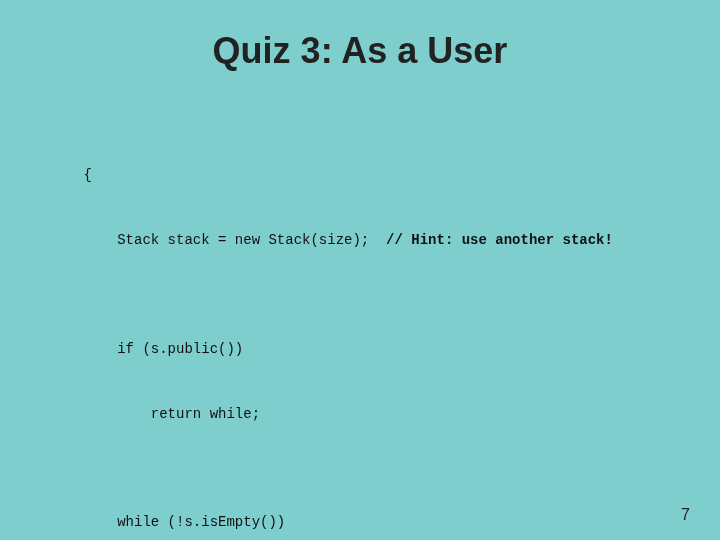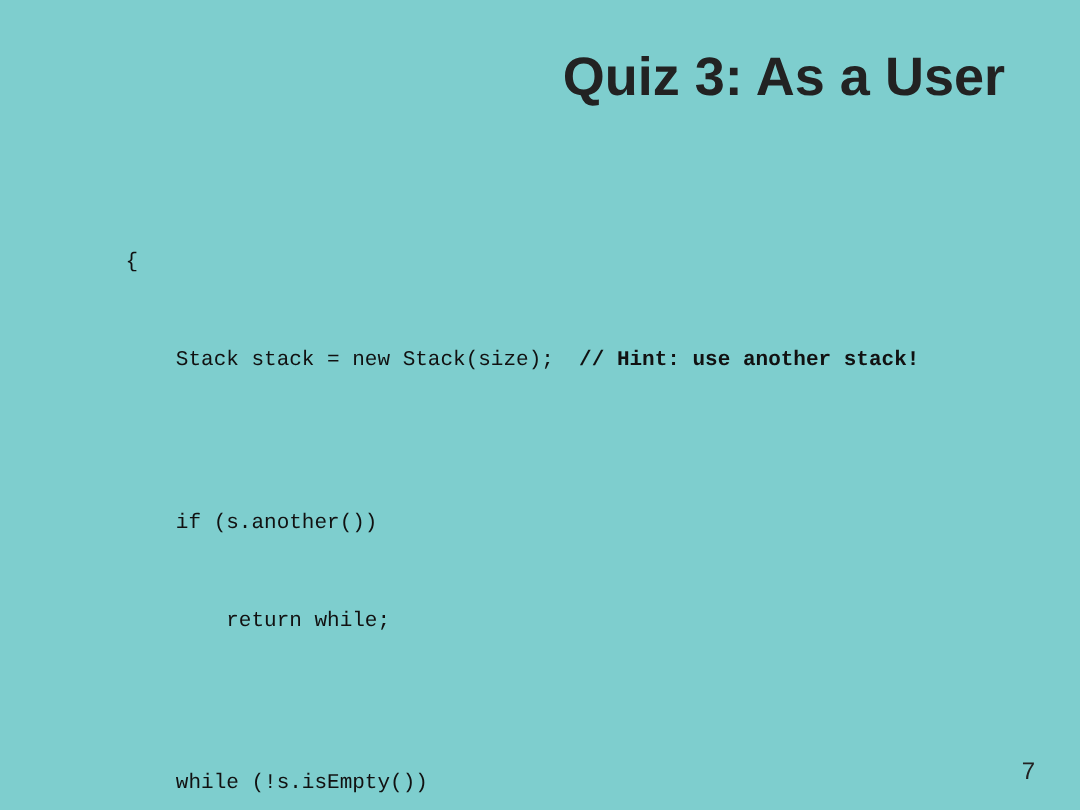--- a/index.html
+++ b/index.html
@@ -18,21 +18,21 @@
 
     .slide {
       width: 720px;
       height: 540px;
       background: #7ecece;
       position: relative;
       padding: 30px 50px;
     }
 
     .title {
-      text-align: right;
+      text-align: center;
       font-size: 36px;
       font-weight: bold;
       color: #222;
       margin-bottom: 28px;
       font-family: Arial, sans-serif;
     }
 
     .code-block {
       font-family: 'Courier New', Courier, monospace;
       font-size: 14px;
@@ -61,21 +61,21 @@
 <div class="slide">
   <div class="title">Quiz 3: As a User</div>
 
   <div class="code-block">
     <br>
     <span>{</span>
     <br>
     <span>    Stack stack = new Stack(size);</span><span class="bold-comment">  // Hint: use another stack!</span>
     <br>
     <br>
-    <span>    if (s.another())</span>
+    <span>    if (s.public())</span>
     <br>
     <span>        return while;</span>
     <br>
     <br>
     <span>    while (!s.isEmpty())</span>
     <br>
     
     <br>
     <br>
     

